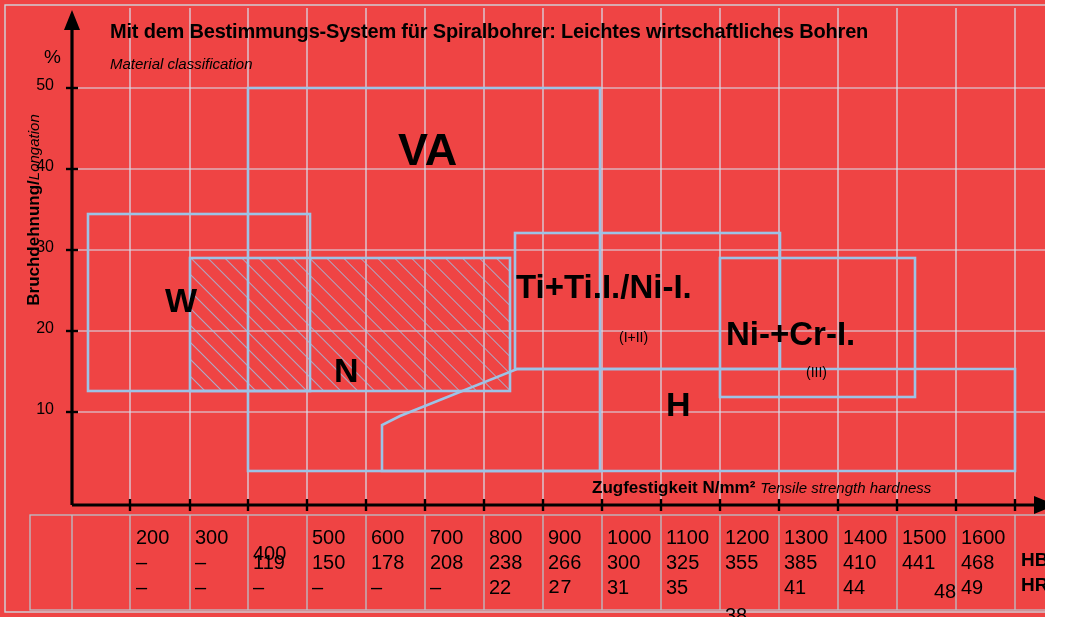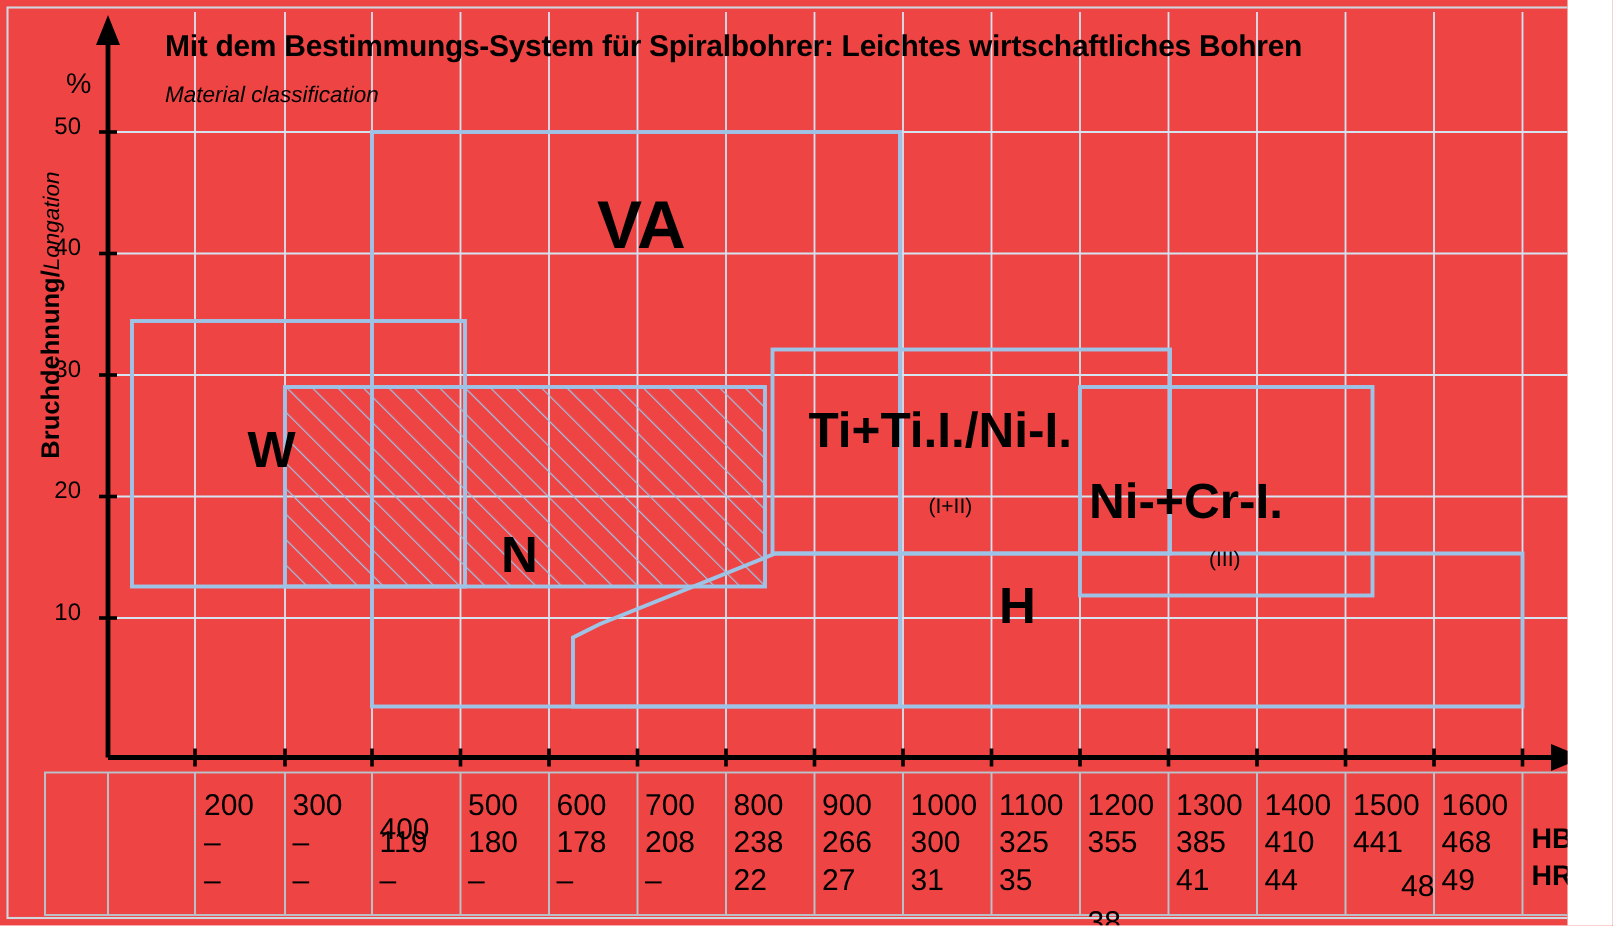--- a/index.html
+++ b/index.html
@@ -225,61 +225,65 @@
     <span>Bruchdehnung/</span><span class="ital">Longation</span>
   </div>
   <div class="pct">%</div>
 
   <div class="ytick" style="left:14px; top:400px;">10</div>
   <div class="ytick" style="left:14px; top:319px;">20</div>
   <div class="ytick" style="left:14px; top:238px;">30</div>
   <div class="ytick" style="left:14px; top:157px;">40</div>
   <div class="ytick" style="left:14px; top:76px;">50</div>
 
+  <div class="xaxis-title" style="left:592px; top:478px;">
+    <span>Zugfestigkeit N/mm²</span>
+    <span class="ital">Tensile strength hardness</span>
+  </div>
 
   <div class="region-label" style="left:165px; top:281px; font-size:34px;">W</div>
   <div class="region-label" style="left:360px; top:124px; font-size:45px;margin-left:38px;">VA</div>
   <div class="region-label" style="left:334px; top:351px; font-size:34px;">N</div>
-  <div class="region-label" style="left:516px; top:268px; font-size:33px;padding-left:23px;">Ti+Ti.I./Ni-I.</div>
+  <div class="region-label" style="left:516px; top:268px; font-size:33px;">Ti+Ti.I./Ni-I.</div>
   <div class="sub-note" style="left:619px; top:329px;">(I+II)</div>
   <div class="region-label" style="left:726px; top:315px; font-size:33px;">Ni-+Cr-I.</div>
   <div class="sub-note" style="left:806px; top:364px;">(III)</div>
   <div class="region-label" style="left:666px; top:385px; font-size:34px;">H</div>
 
   <div class="col-cell" style="left:136px; top:525px;">200</div>
   <div class="col-cell" style="left:136px; top:550px;">–</div>
   <div class="col-cell" style="left:136px; top:575px;">–</div>
 
   <div class="col-cell" style="left:195px; top:525px;">300</div>
   <div class="col-cell" style="left:195px; top:550px;">–</div>
   <div class="col-cell" style="left:195px; top:575px;">–</div>
 
   <div class="col-cell" style="left:253px; top:525px;margin-top:16px;">400</div>
   <div class="col-cell" style="left:253px; top:550px;">119</div>
   <div class="col-cell" style="left:253px; top:575px;">–</div>
 
   <div class="col-cell" style="left:312px; top:525px;">500</div>
-  <div class="col-cell" style="left:312px; top:550px;">180</div>
+  <div class="col-cell" style="left:312px; top:550px;">150</div>
   <div class="col-cell" style="left:312px; top:575px;">–</div>
 
   <div class="col-cell" style="left:371px; top:525px;">600</div>
   <div class="col-cell" style="left:371px; top:550px;">178</div>
   <div class="col-cell" style="left:371px; top:575px;">–</div>
 
   <div class="col-cell" style="left:430px; top:525px;">700</div>
   <div class="col-cell" style="left:430px; top:550px;">208</div>
   <div class="col-cell" style="left:430px; top:575px;">–</div>
 
   <div class="col-cell" style="left:489px; top:525px;">800</div>
   <div class="col-cell" style="left:489px; top:550px;">238</div>
   <div class="col-cell" style="left:489px; top:575px;">22</div>
 
   <div class="col-cell" style="left:548px; top:525px;">900</div>
   <div class="col-cell" style="left:548px; top:550px;">266</div>
-  <div class="col-cell" style="left:548px; top:575px;">27</div>
+  <div class="col-cell" style="left:548px; top:575px;font-family:Liberation Mono, monospace;">27</div>
 
   <div class="col-cell" style="left:607px; top:525px;">1000</div>
   <div class="col-cell" style="left:607px; top:550px;">300</div>
   <div class="col-cell" style="left:607px; top:575px;">31</div>
 
   <div class="col-cell" style="left:666px; top:525px;">1100</div>
   <div class="col-cell" style="left:666px; top:550px;">325</div>
   <div class="col-cell" style="left:666px; top:575px;">35</div>
 
   <div class="col-cell" style="left:725px; top:525px;">1200</div>

